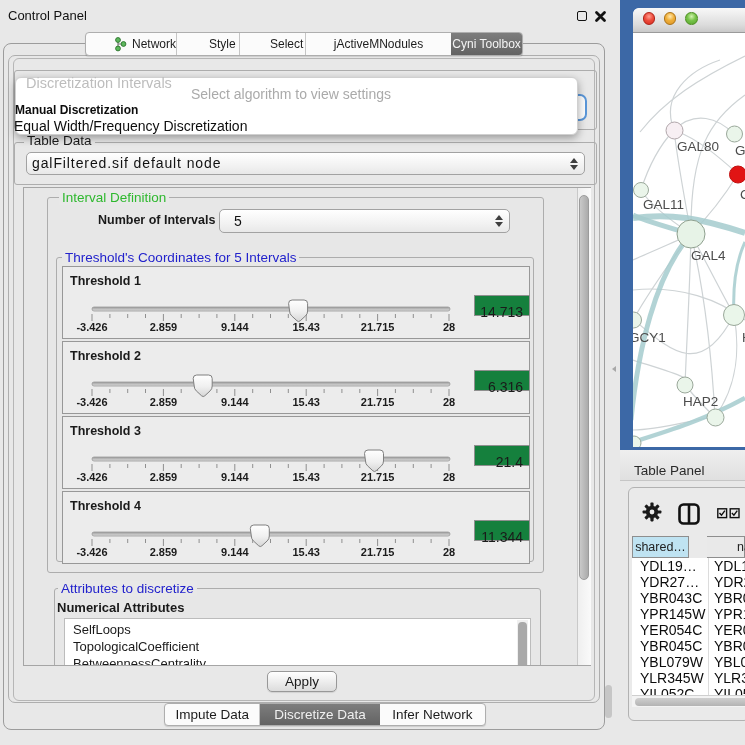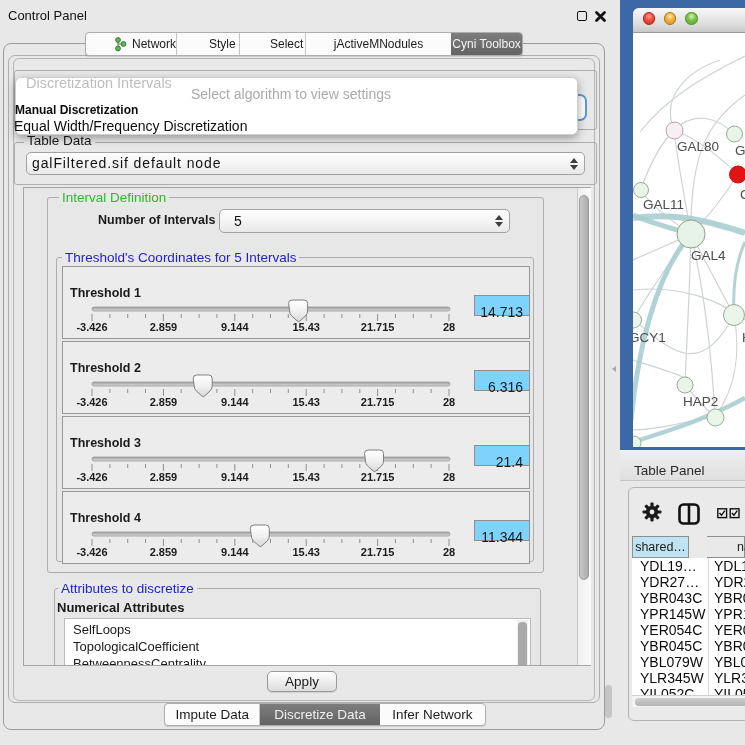--- a/index.html
+++ b/index.html
@@ -20,23 +20,23 @@
 
 .combo { position:absolute; background:linear-gradient(#ffffff,#f2f2f2 60%,#e8e8e8); border:1px solid #a2a2a2; border-radius:5px; font-size:14.5px; color:#111; }
 .combo .ar { position:absolute; right:6px; top:0; height:100%; display:flex; flex-direction:column; justify-content:center; }
 .tri { width:0; height:0; border-left:4px solid transparent; border-right:4px solid transparent; }
 .tu { border-bottom:5px solid #3f3f3f; margin-bottom:2px; }
 .td { border-top:5px solid #3f3f3f; }
 
 #scrollpane { position:absolute; left:23px; top:187px; width:568px; height:479px; border:1px solid #a5a5a5; background:#e7e7e7; overflow:hidden; }
 
 .thp { position:absolute; left:38px; width:468px; height:73px; background:#ececec; border:1px solid #989898; }
-.thlab { position:absolute; left:7px; top:7px; font-weight:bold; font-size:12.5px;margin-top:12px; }
+.thlab { position:absolute; left:7px; top:7px; font-weight:bold; font-size:12.5px; }
 .thp svg.sl { position:absolute; left:0; top:0; }
-.thval { position:absolute; left:411px; top:28px; width:56px; height:21px; background:#7dd3fc; border:1px solid #8f8f8f; font-size:14px; line-height:32px; text-align:right; padding-right:6px; }
+.thval { position:absolute; left:411px; top:28px; width:56px; height:21px; background:#15803d; border:1px solid #8f8f8f; font-size:14px; line-height:32px; text-align:right; padding-right:6px; }
 
 #vsb { position:absolute; left:577px; top:188px; width:14px; height:477px; background:linear-gradient(90deg,#efefef,#fafafa); border-left:1px solid #c9c9c9; }
 #vsbth { position:absolute; left:579px; top:195px; width:10px; height:385px; background:linear-gradient(90deg,#c9c9c9,#ababab); border:1px solid #9b9b9b; border-radius:5px; }
 
 #applybtn { position:absolute; left:267px; top:671px; width:70px; height:21px; background:linear-gradient(#ffffff,#ececec 55%,#dcdcdc); border:1px solid #989898; border-radius:5px; text-align:center; line-height:19px; font-size:13.5px; box-shadow:0 1px 1px rgba(0,0,0,0.1); }
 #tabsBot { position:absolute; left:142px; top:703px; height:23px; width:322px; background:#fbfbfb; border:1px solid #aeaeae; border-radius:4px; display:flex; box-shadow:0 1px 1px rgba(0,0,0,0.12); overflow:hidden;margin-left:22px; }
 #tabsBot .tab { height:100%; display:flex; align-items:center; justify-content:center; font-size:13.5px; color:#1c1c1c; border-right:1px solid #c6c6c6; }
 #tabsBot .tab.sel { background:linear-gradient(#7d7d7d,#636363); color:#f0f0f0; border-right:none; }
 
 #popup { position:absolute; left:15px; top:77px; width:563px; height:58px; background:#fff; border:1px solid #d0d0d0; border-radius:6px; box-shadow:0 3px 8px rgba(0,0,0,0.35); z-index:20; }

